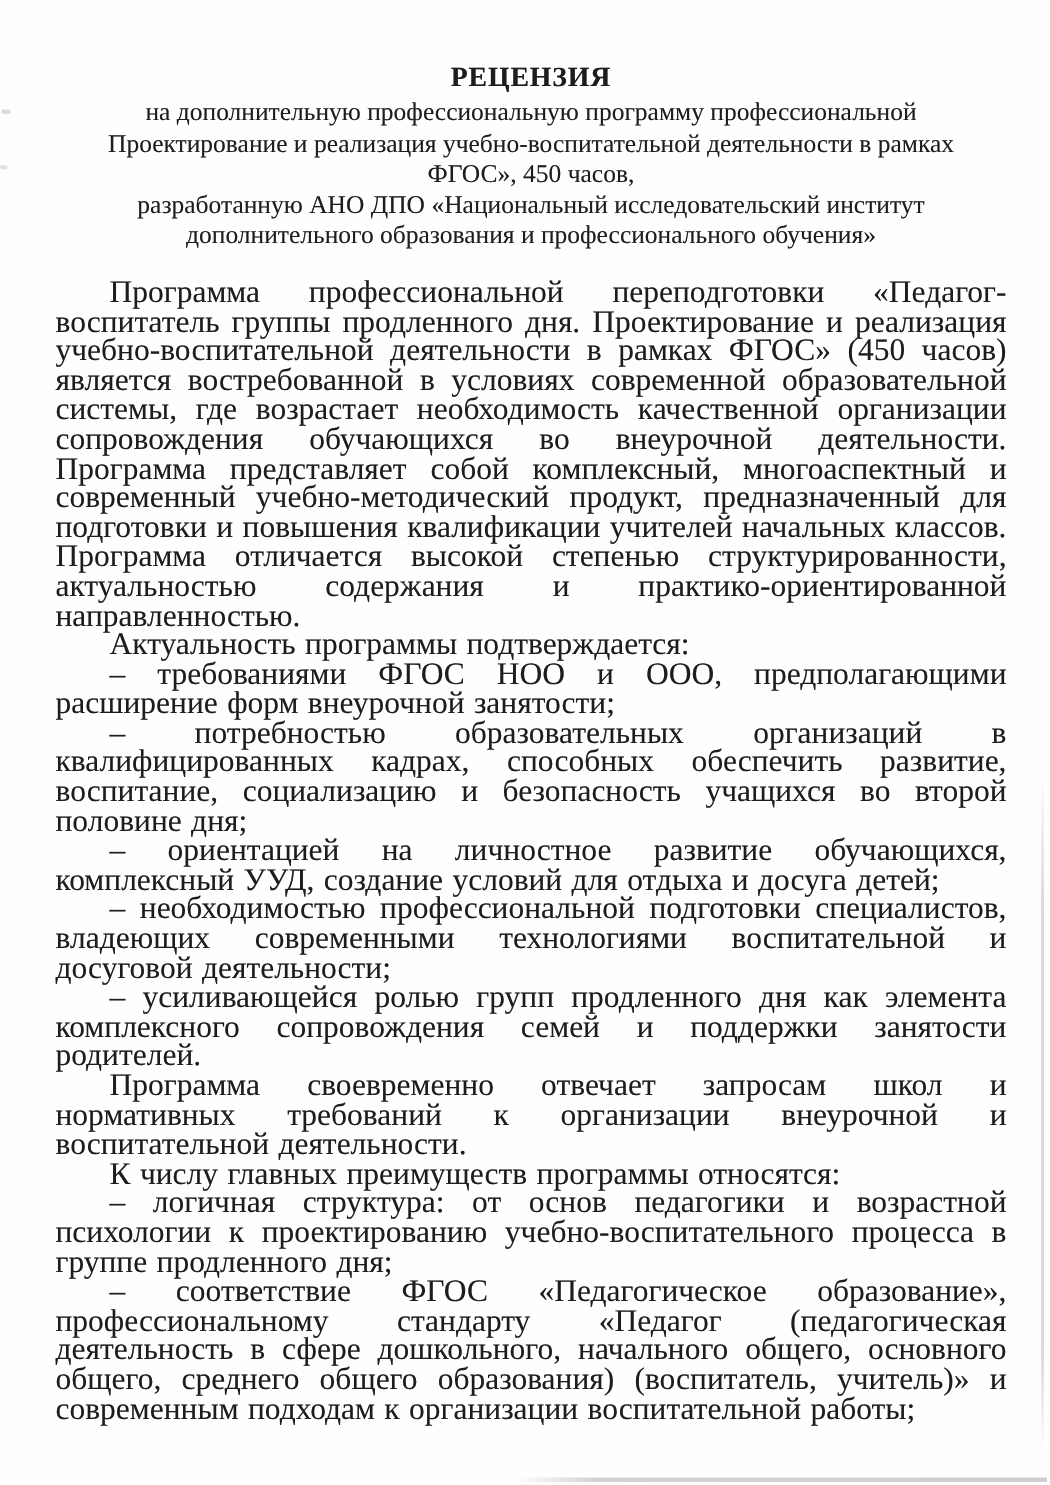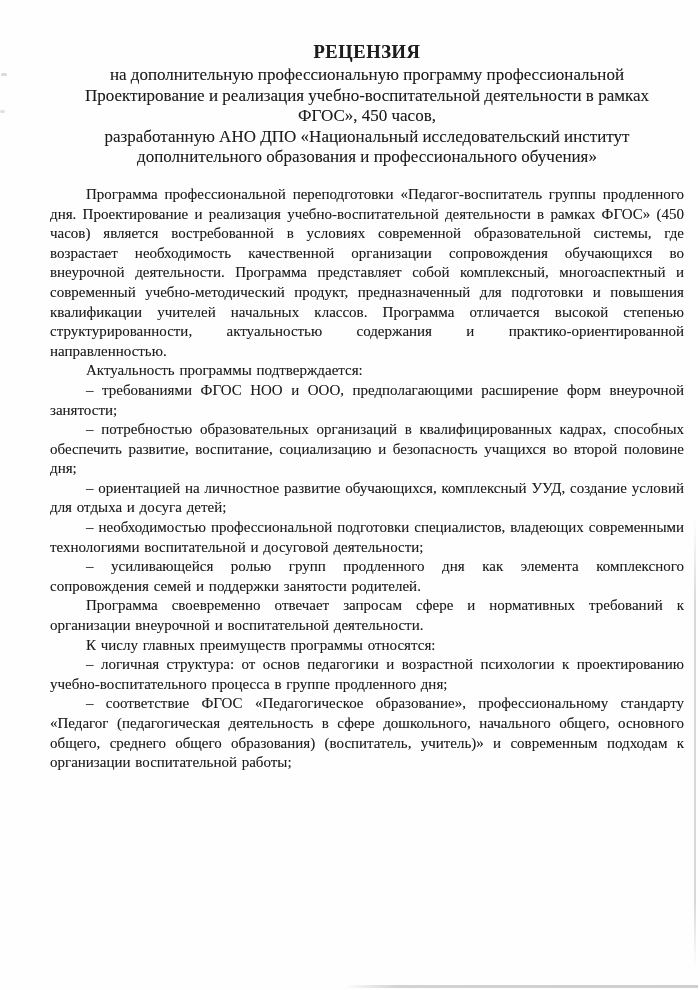--- a/index.html
+++ b/index.html
@@ -7,21 +7,21 @@
     position: relative;
     width: 700px;
     height: 990px;
     background: #fefefe;
     overflow: hidden;
     font-family: "Liberation Serif", "DejaVu Serif", serif;
     color: #1d1d1d;
   }
   .content {
     position: absolute;
-    left: 50px;
+    left: 37px;
     top: 42px;
     width: 634px;
   }
   .doc-title {
     margin: 0 0 3px 0;
     text-align: center;
     font-size: 18.5px;
     font-weight: bold;
     line-height: 20px;
     letter-spacing: 0.6px;
@@ -30,21 +30,21 @@
   .subtitle { text-align: center; }
   .subtitle-line {
     font-size: 17px;
     line-height: 20.6px;
     text-shadow: 0 0 0.3px rgba(0,0,0,0.35);
     white-space: nowrap;
   }
   .body-text { margin-top: 17px; }
   .body-text p {
     margin: 0;
-    font-size: 15px;
+    font-size: 21px;
     line-height: 19.6px;
     text-align: justify;
     text-indent: 36px;
     word-spacing: 1px;
     text-shadow: 0 0 0.3px rgba(0,0,0,0.35);
   }
   
   .scan-edge-right {
     position: absolute;
     left: 694px; top: 516px;
@@ -84,21 +84,21 @@
     </div>
 
     <div class="body-text">
       <p>Программа профессиональной переподготовки «Педагог-воспитатель группы продленного дня. Проектирование и реализация учебно-воспитательной деятельности в рамках ФГОС» (450 часов) является востребованной в условиях современной образовательной системы, где возрастает необходимость качественной организации сопровождения обучающихся во внеурочной деятельности. Программа представляет собой комплексный, многоаспектный и современный учебно-методический продукт, предназначенный для подготовки и повышения квалификации учителей начальных классов. Программа отличается высокой степенью структурированности, актуальностью содержания и практико-ориентированной направленностью.</p>
       <p>Актуальность программы подтверждается:</p>
       <p>– требованиями ФГОС НОО и ООО, предполагающими расширение форм внеурочной занятости;</p>
       <p>– потребностью образовательных организаций в квалифицированных кадрах, способных обеспечить развитие, воспитание, социализацию и безопасность учащихся во второй половине дня;</p>
       <p>– ориентацией на личностное развитие обучающихся, комплексный УУД, создание условий для отдыха и досуга детей;</p>
       <p>– необходимостью профессиональной подготовки специалистов, владеющих современными технологиями воспитательной и досуговой деятельности;</p>
       <p>– усиливающейся ролью групп продленного дня как элемента комплексного сопровождения семей и поддержки занятости родителей.</p>
-      <p>Программа своевременно отвечает запросам сфере и нормативных требований к организации внеурочной и воспитательной деятельности.</p>
+      <p>Программа своевременно отвечает запросам школ и нормативных требований к организации внеурочной и воспитательной деятельности.</p>
       <p>К числу главных преимуществ программы относятся:</p>
       <p>– логичная структура: от основ педагогики и возрастной психологии к проектированию учебно-воспитательного процесса в группе продленного дня;</p>
       <p>– соответствие ФГОС «Педагогическое образование», профессиональному стандарту «Педагог (педагогическая деятельность в сфере дошкольного, начального общего, основного общего, среднего общего образования) (воспитатель, учитель)» и современным подходам к организации воспитательной работы;</p>
     </div>
 
   </div>
 
   <div class="scan-edge-right"></div>
   <div class="scan-edge-bottom"></div>
   <div class="scan-speck-1"></div>

